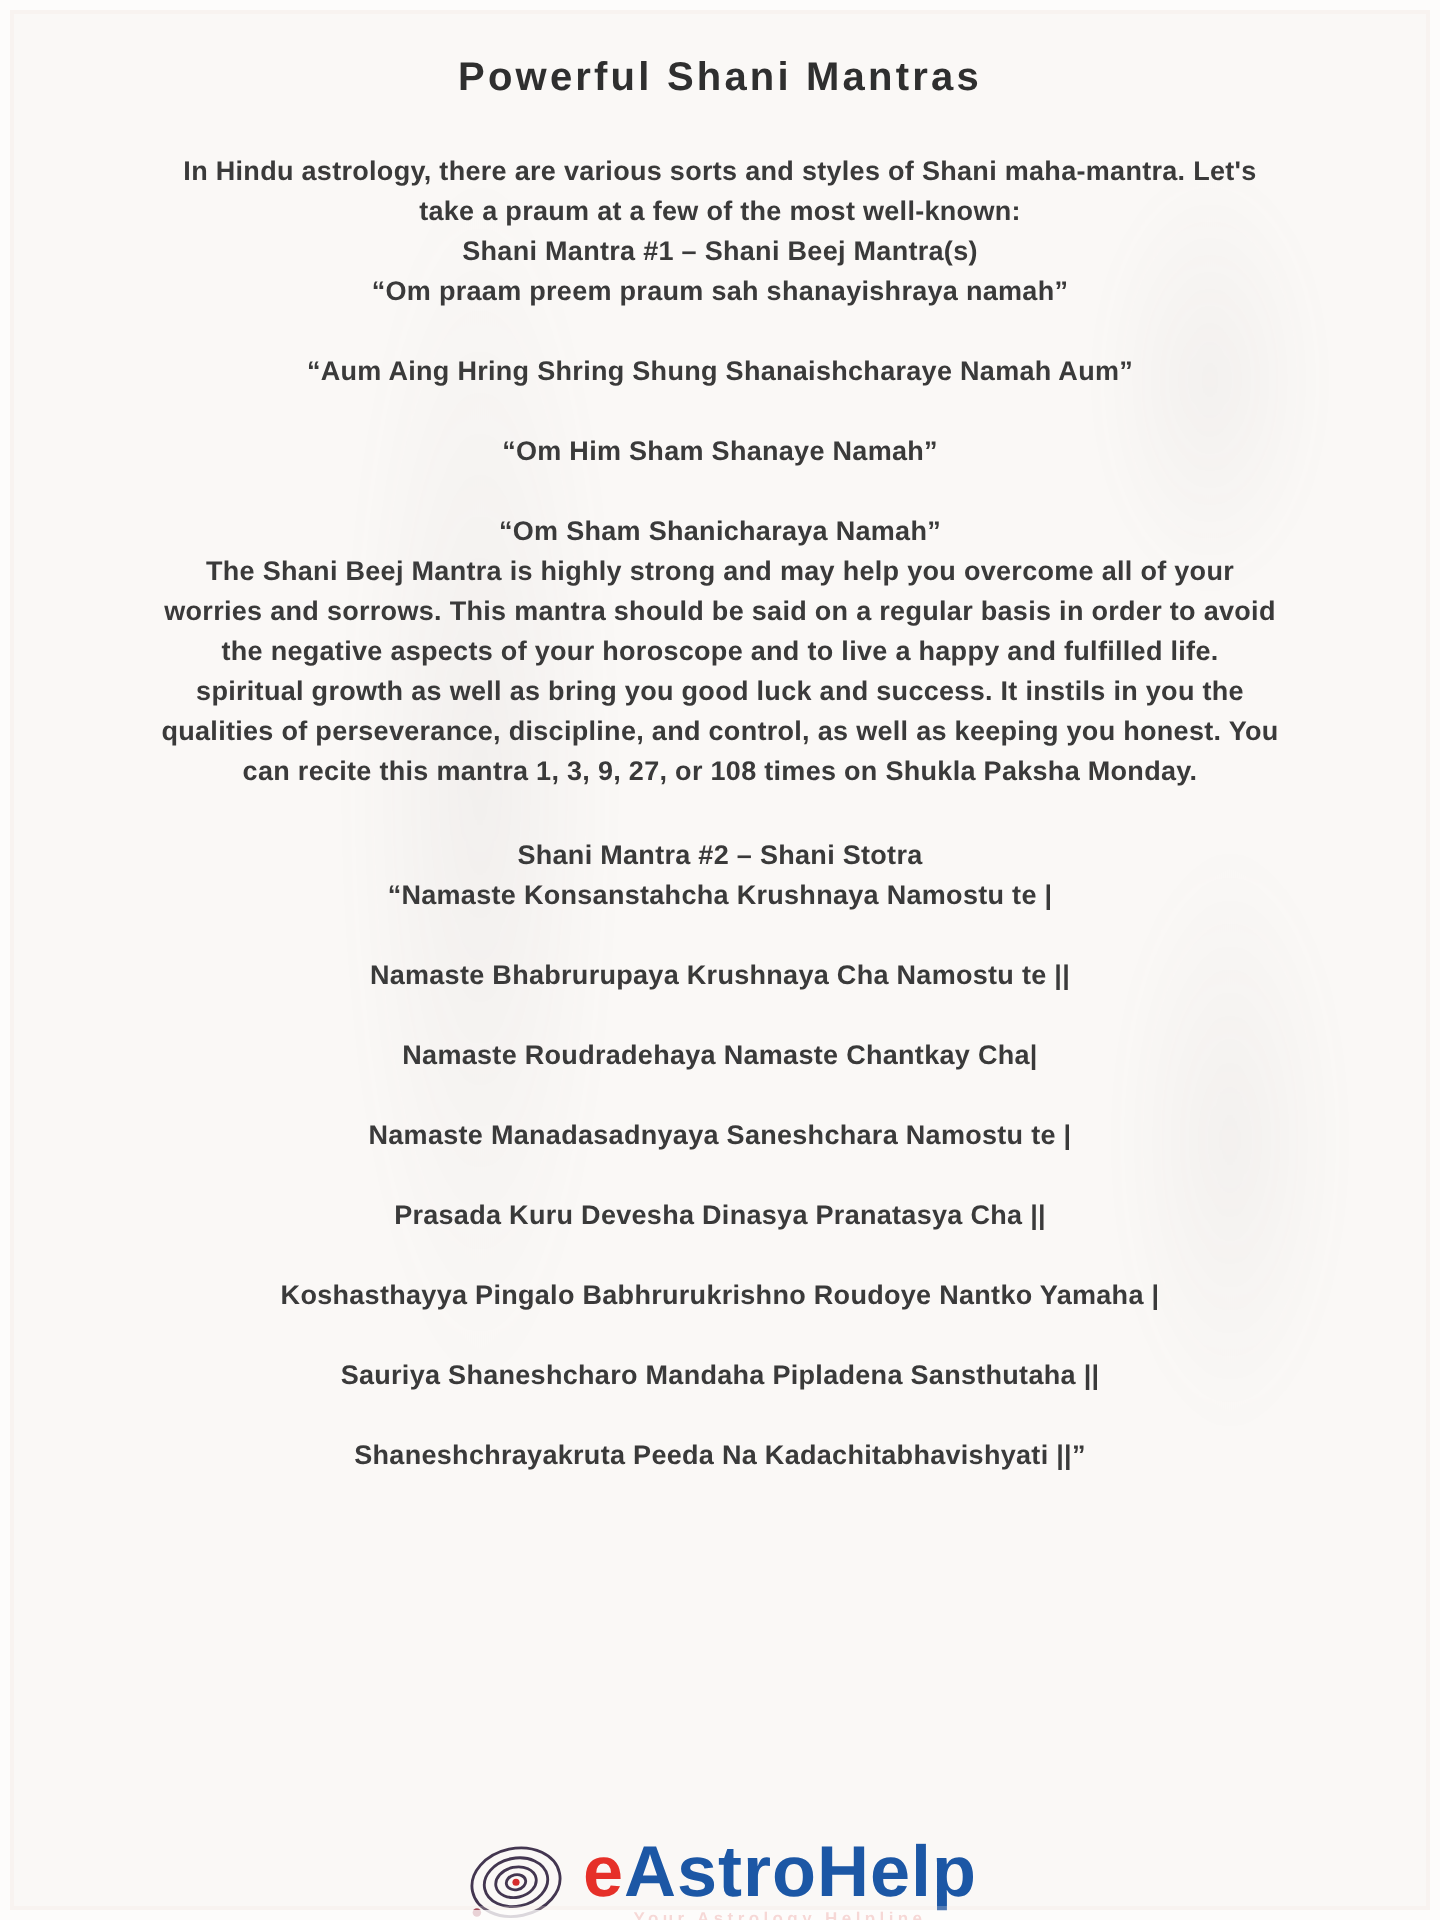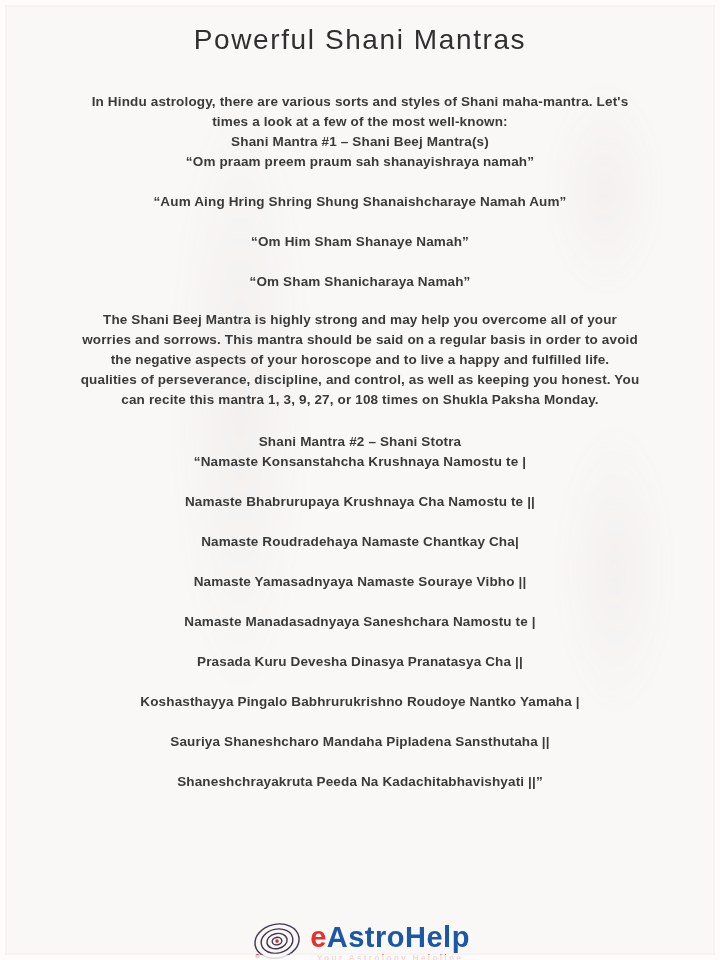--- a/index.html
+++ b/index.html
@@ -46,54 +46,54 @@
     position: relative;
     z-index: 1;
     width: 100%;
     height: 100%;
     text-align: center;
     font-weight: 700;
   }
   .title {
     margin: 0;
     padding-top: 21px;
-    font-size: 28px;
+    font-size: 20px;
     line-height: 37px;
     letter-spacing: 1.6px;
     color: #2f2f2f;
-    font-weight: 400;
+    font-weight: 700;
   }
   .line {
     margin: 0;
     font-size: 13.5px;
     line-height: 20px;
     letter-spacing: 0.15px;
     white-space: nowrap;
     font-weight: 700;
   }
-  .intro-block { margin-top: 34px; }
+  .intro-block { margin-top: 18px; }
   .standalone  { margin-top: 20px; }
-  .para-block  { margin-top: 18px; }
+  .para-block  { }
   .stotra-block { margin-top: 22px; }
   
   .footer {
     position: absolute;
     left: 0;
     right: 0;
     bottom: -6px;
     display: flex;
     align-items: center;
     justify-content: center;
     gap: 6px;
     z-index: 2;
   }
   .logo-icon { display: inline-block; line-height: 0; }
   .logo-text-wrap { display: inline-block; text-align: center; }
   .brand {
-    font-size: 29px;
+    font-size: 36px;
     line-height: 30px;
     font-weight: 700;
     letter-spacing: 0.5px;
   }
   .brand-e   { color: var(--brand-red, #e63029); }
   .brand-rest{ color: var(--brand-blue, #1c57a5); }
   .tagline {
     margin-top: 1px;
     font-size: 8.5px;
     font-weight: 700;
@@ -109,43 +109,43 @@
 <div class="wm wm1"></div>
 <div class="wm wm2"></div>
 <div class="wm wm3"></div>
 
 <div class="poster">
 
   <h1 class="title">Powerful Shani Mantras</h1>
 
   <div class="intro-block">
     <p class="line">In Hindu astrology, there are various sorts and styles of Shani maha-mantra. Let's</p>
-    <p class="line">times a look at a few of the most well-known:</p>
+    <p class="line">take a praum at a few of the most well-known:</p>
     <p class="line">Shani Mantra #1 – Shani Beej Mantra(s)</p>
     <p class="line">“Om praam preem praum sah shanayishraya namah”</p>
   </div>
 
   <p class="line standalone">“Aum Aing Hring Shring Shung Shanaishcharaye Namah Aum”</p>
   <p class="line standalone">“Om Him Sham Shanaye Namah”</p>
   <p class="line standalone">“Om Sham Shanicharaya Namah”</p>
 
   <div class="para-block">
     <p class="line">The Shani Beej Mantra is highly strong and may help you overcome all of your</p>
     <p class="line">worries and sorrows. This mantra should be said on a regular basis in order to avoid</p>
     <p class="line">the negative aspects of your horoscope and to live a happy and fulfilled life.</p>
+    <p class="line">spiritual growth as well as bring you good luck and success. It instils in you the</p>
     <p class="line">qualities of perseverance, discipline, and control, as well as keeping you honest. You</p>
     <p class="line">can recite this mantra 1, 3, 9, 27, or 108 times on Shukla Paksha Monday.</p>
   </div>
 
   <div class="stotra-block">
     <p class="line">Shani Mantra #2 – Shani Stotra</p>
     <p class="line">“Namaste Konsanstahcha Krushnaya Namostu te |</p>
     <p class="line standalone">Namaste Bhabrurupaya Krushnaya Cha Namostu te ||</p>
     <p class="line standalone">Namaste Roudradehaya Namaste Chantkay Cha|</p>
-    <p class="line standalone">Namaste Yamasadnyaya Namaste Souraye Vibho ||</p>
     <p class="line standalone">Namaste Manadasadnyaya Saneshchara Namostu te |</p>
     <p class="line standalone">Prasada Kuru Devesha Dinasya Pranatasya Cha ||</p>
     <p class="line standalone">Koshasthayya Pingalo Babhrurukrishno Roudoye Nantko Yamaha |</p>
     <p class="line standalone">Sauriya Shaneshcharo Mandaha Pipladena Sansthutaha ||</p>
     <p class="line standalone">Shaneshchrayakruta Peeda Na Kadachitabhavishyati ||”</p>
   </div>
 
   <div class="footer">
     <span class="logo-icon">
       <svg width="54" height="48" viewBox="0 0 60 54" xmlns="http://www.w3.org/2000/svg">

